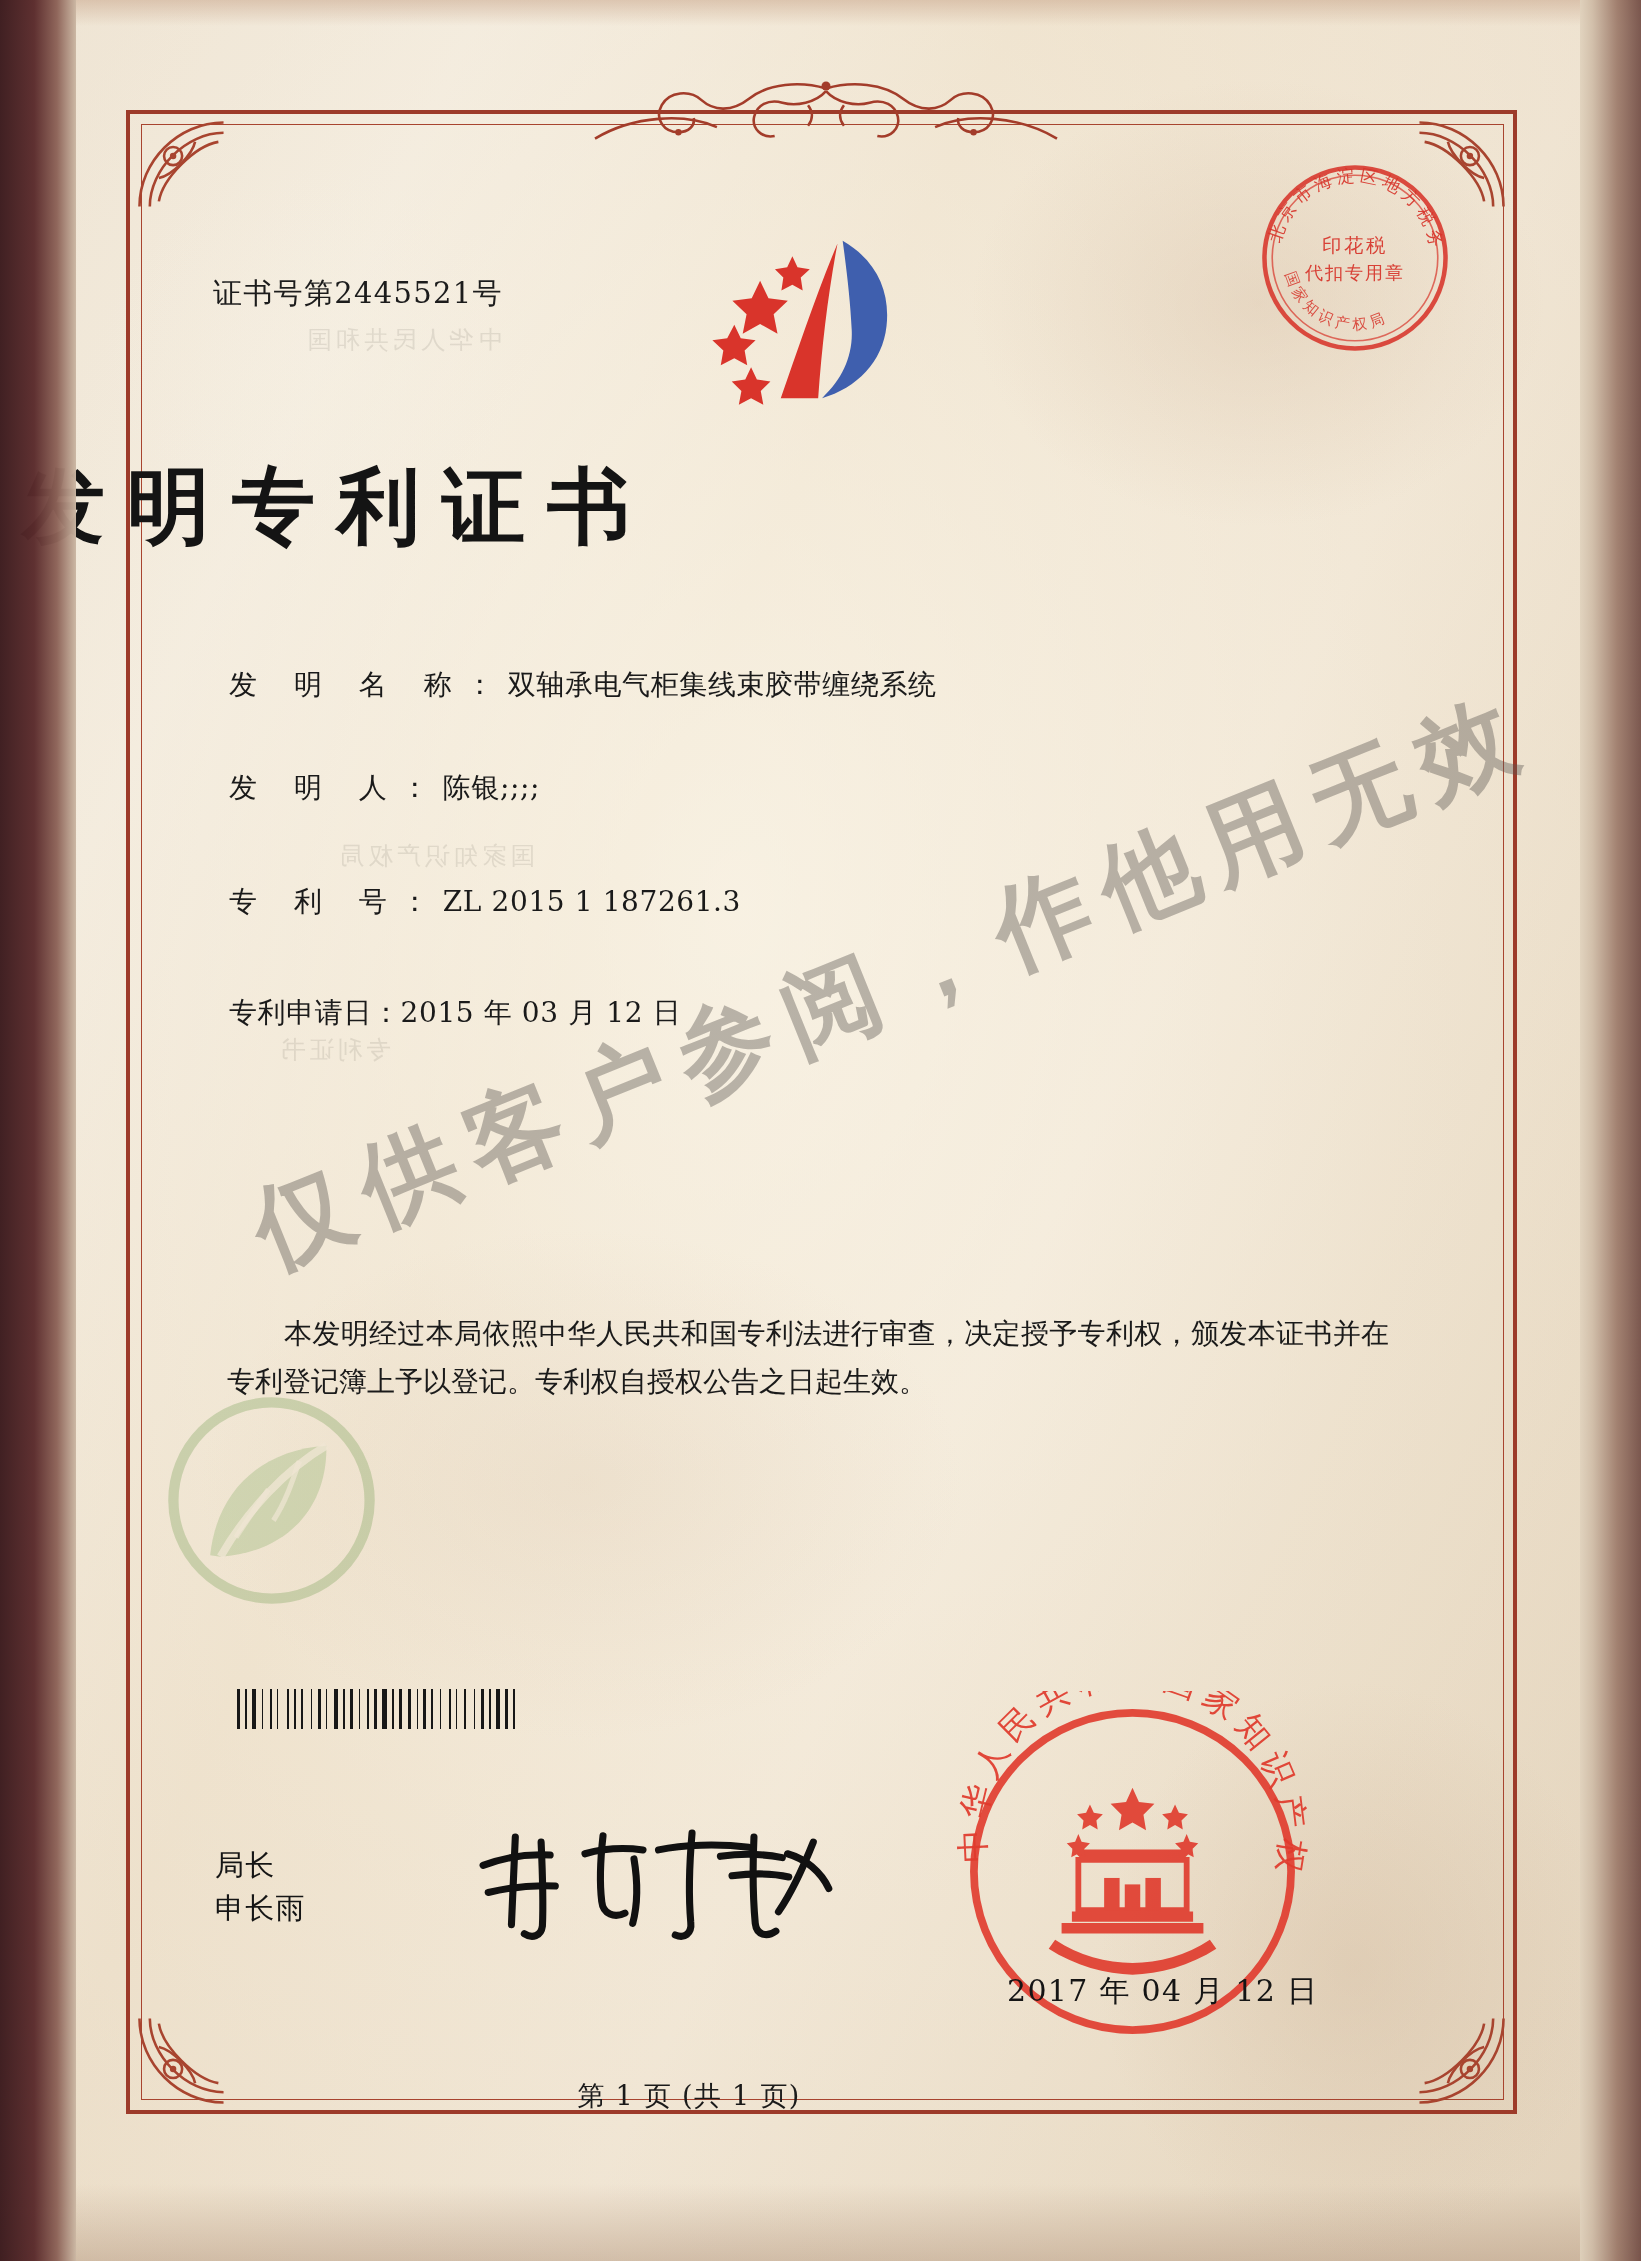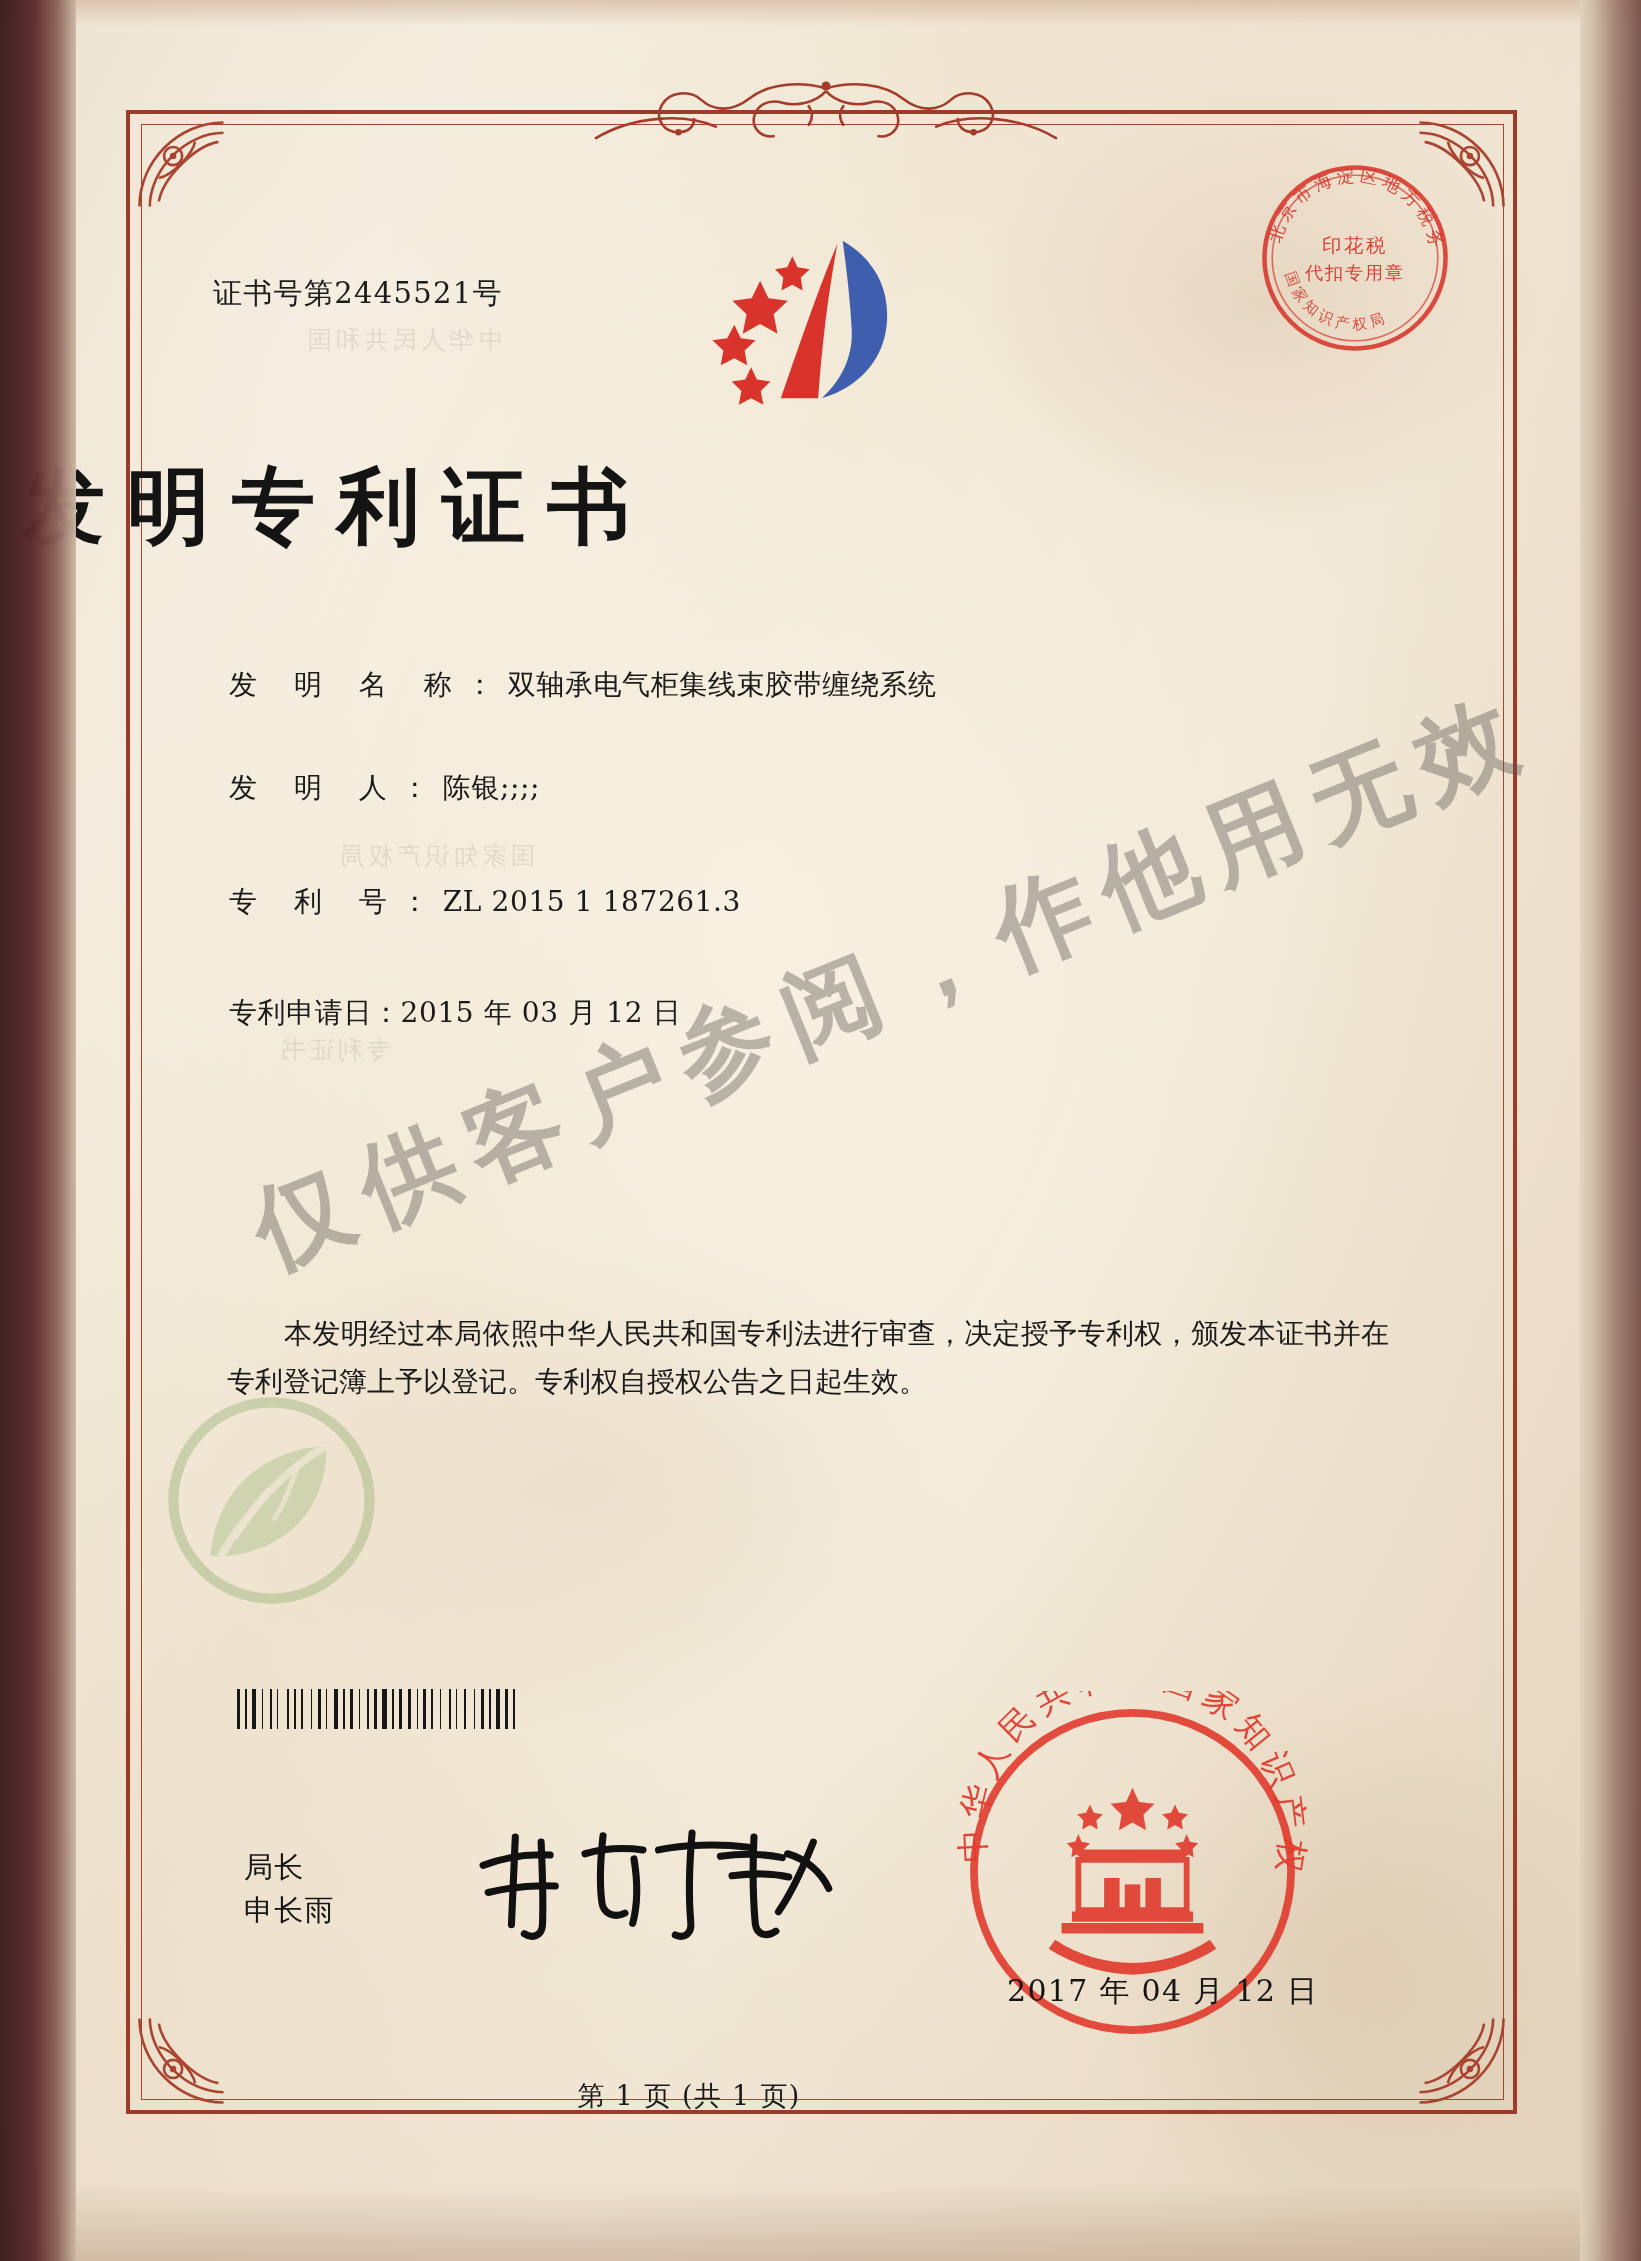--- a/index.html
+++ b/index.html
@@ -174,22 +174,22 @@
   }
   #barcode i {
     display: block;
     background: #171717;
     margin-right: 1.9px;
   }
 
   
   #director-label {
     position: absolute;
-    left: 244px; top: 1846px;
-    font-family: Liberation Sans, sans-serif;
+    left: 215px; top: 1846px;
+    font-family: Liberation Mono, monospace;
     font-size: 29px;
     line-height: 43px;
     color: #151515;
     letter-spacing: 1.3px;
   }
   #signature {
     position: absolute;
     left: 465px; top: 1820px;
     width: 387px; height: 123px;
     color: #111;

